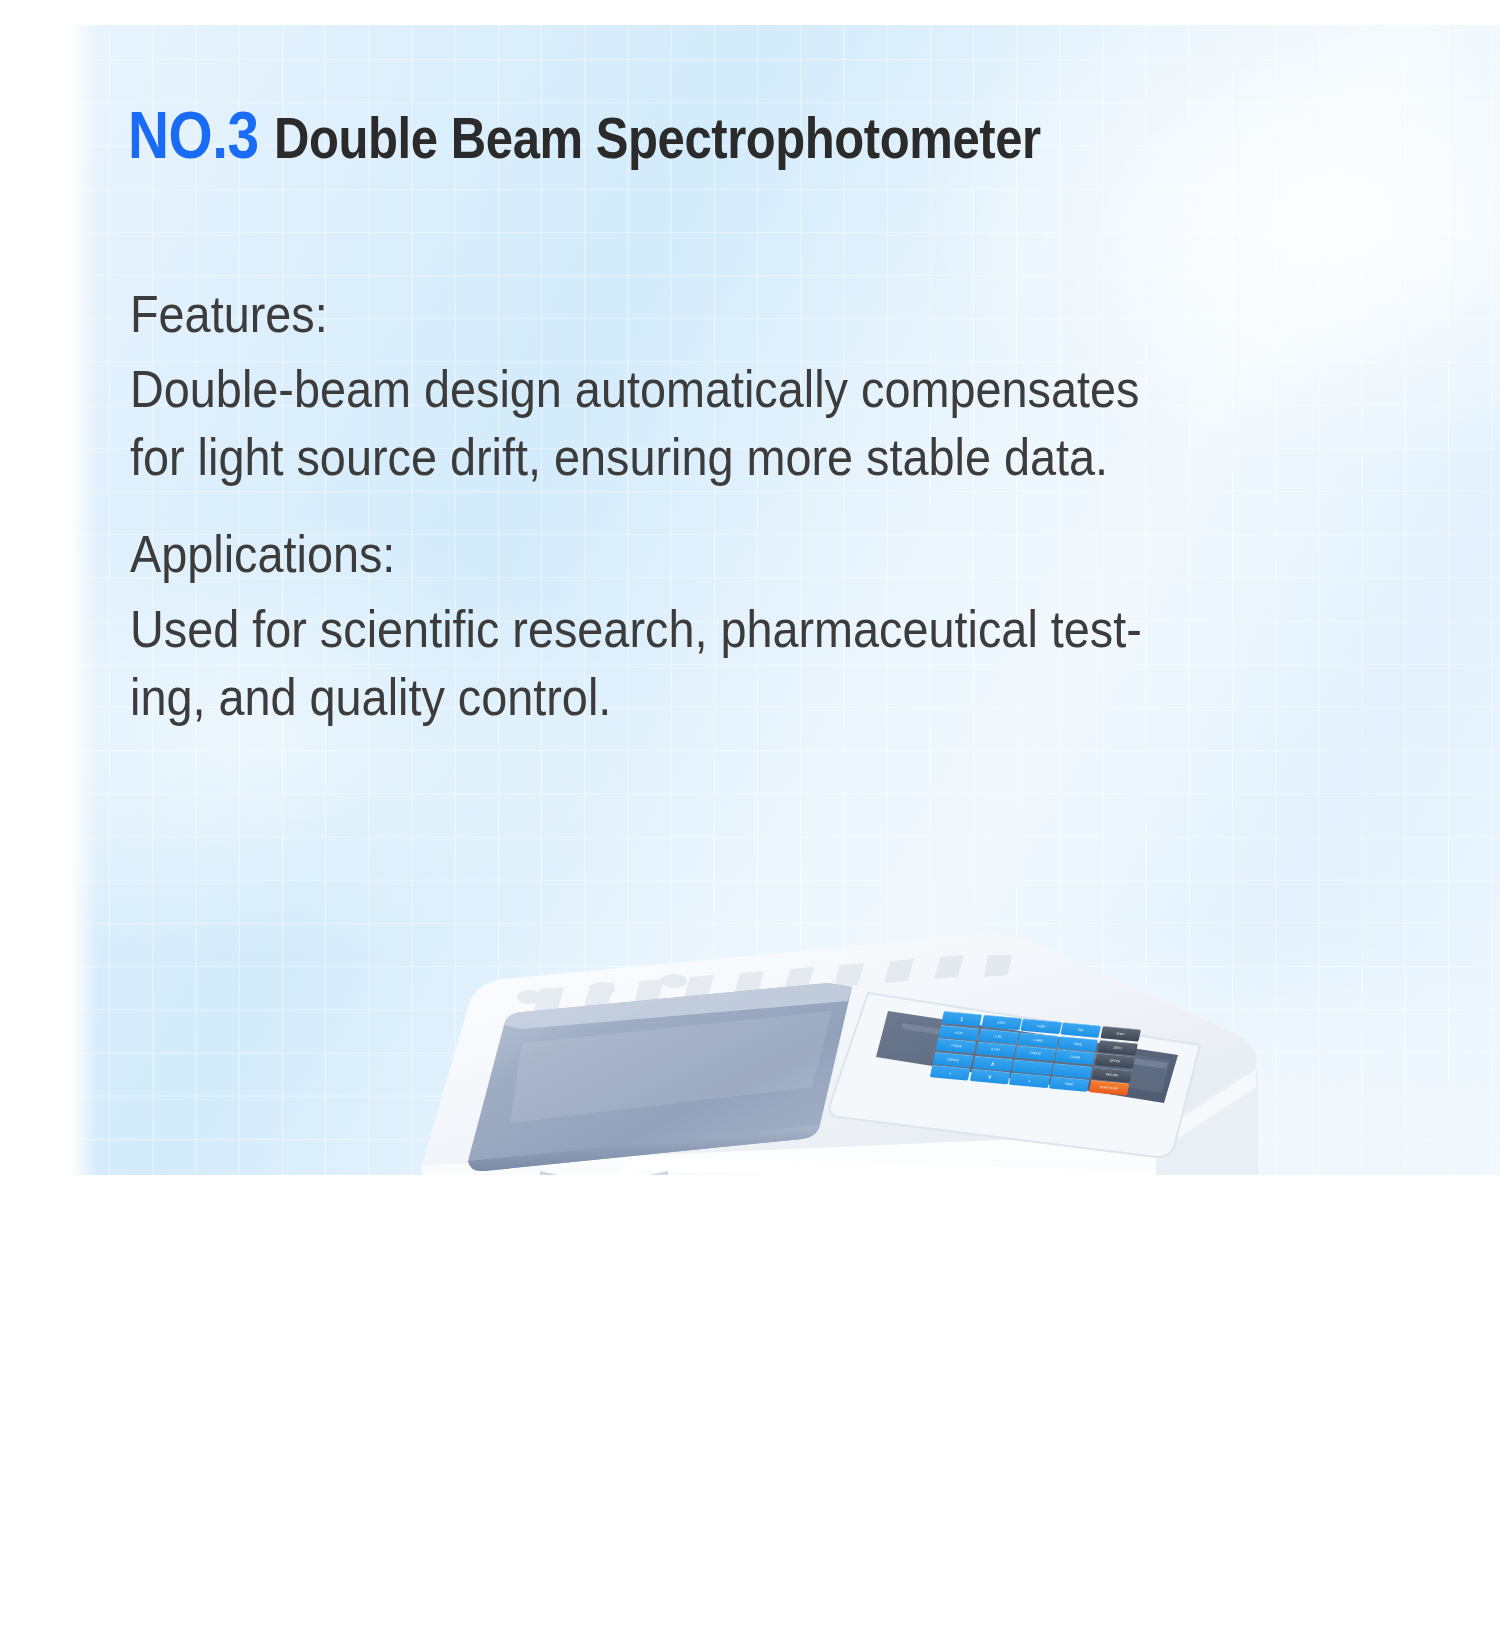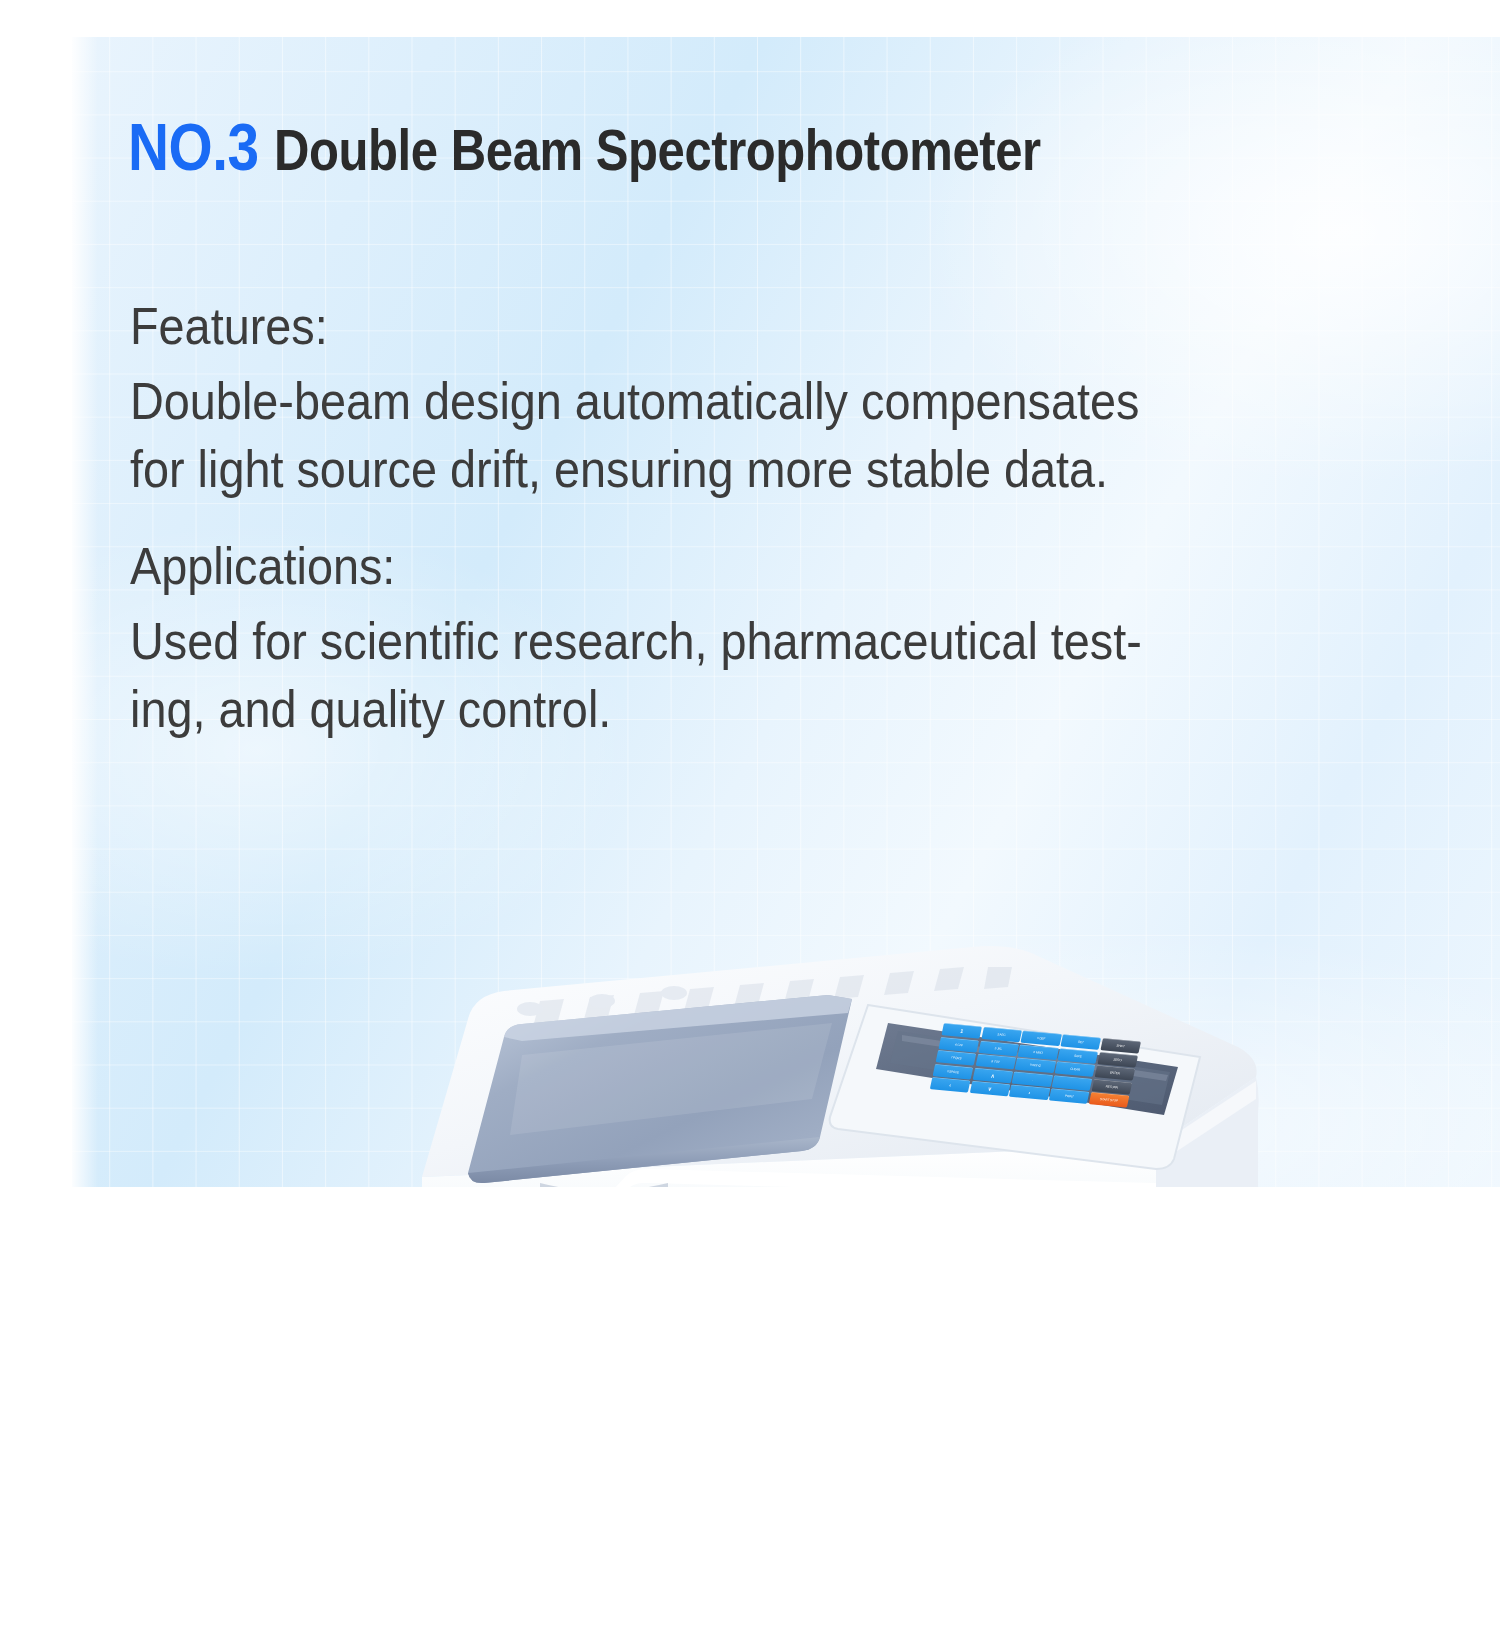--- a/index.html
+++ b/index.html
@@ -7,21 +7,21 @@
     width:1500px;height:1647px;
     background:#ffffff;
     font-family:"Liberation Sans",sans-serif;
     overflow:hidden;
     position:relative;
   }
 
   
   #panel{
     position:absolute;
-    left:72px; top:37px;
+    left:72px; top:25px;
     width:1428px; height:1150px;
     background:
       linear-gradient(118deg,
         #e9f4fd 0%,
         #ddeffc 18%,
         #d3ebfb 34%,
         #e8f4fd 52%,
         #f2f9fe 66%,
         #e2f1fd 82%,
         #eef7fe 100%);

